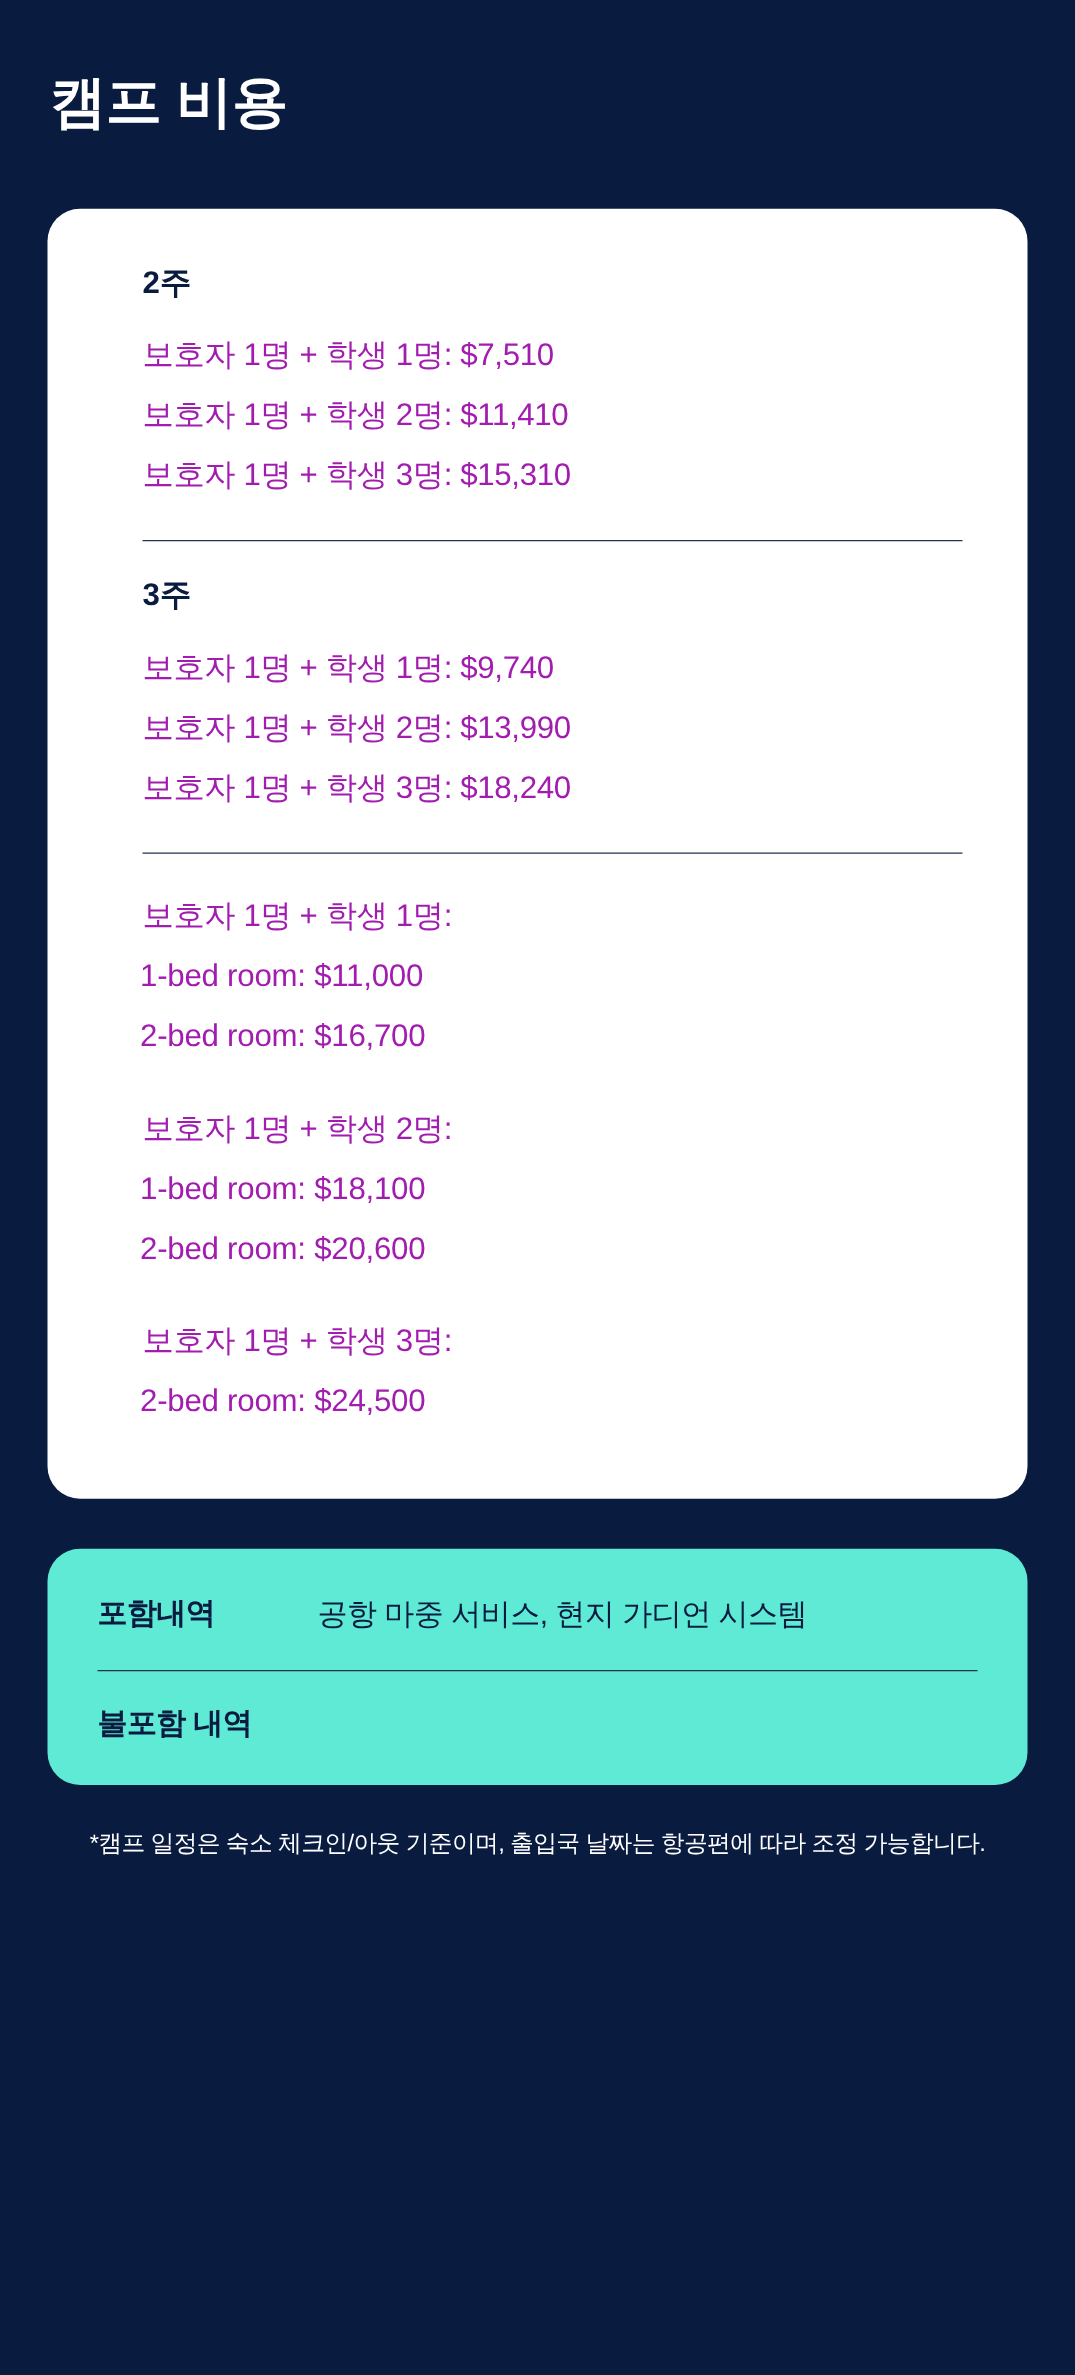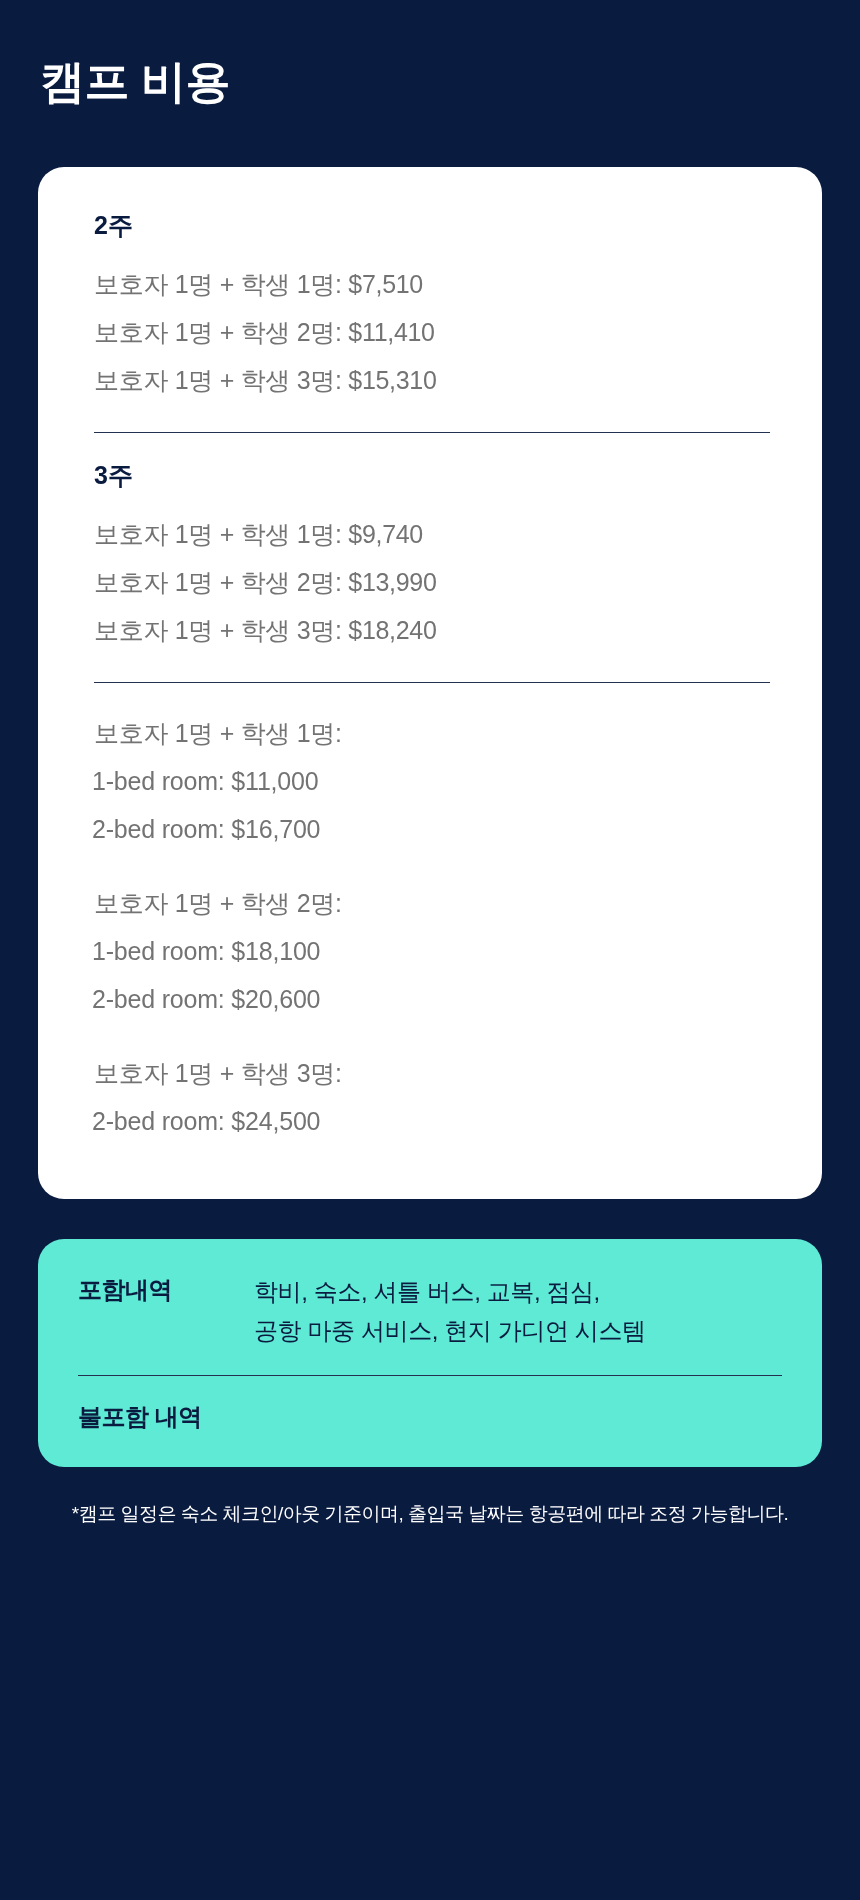--- a/index.html
+++ b/index.html
@@ -31,35 +31,35 @@
     letter-spacing: -0.5px;
     padding-top: 52px;
     padding-left: 2px;
   }
 
   
   .cost-card {
     margin-top: 55px;
     background: #ffffff;
     border-radius: 26px;
-    padding: 42px 52px 48px 56px;
+    padding: 42px 52px 48px 76px;
   }
 
   .group { }
 
   .group-title {
     font-size: 25px;
     font-weight: bold;
     color: #0a1b40;
     margin-bottom: 18px;
   }
 
   .line {
     font-size: 25px;
-    color: #737373;
+    color: #a21caf;
     line-height: 1.92;
     letter-spacing: -0.3px;
     font-weight: 400;
   }
 
   .divider {
     border: none;
     border-top: 1px solid #23304f;
     margin: 28px 0 26px 0;
   }
@@ -173,21 +173,20 @@
       </div>
     </div>
 
   </section>
 
   <section class="include-card">
 
     <div class="inc-row">
       <div class="inc-label">포함내역</div>
       <div class="inc-value">
-        <div>학비, 숙소, 셔틀 버스, 교복, 점심,</div>
         <div>공항 마중 서비스, 현지 가디언 시스템</div>
       </div>
     </div>
 
     <hr class="inc-divider">
 
     <div class="inc-row">
       <div class="inc-label">불포함 내역</div>
     </div>
 

